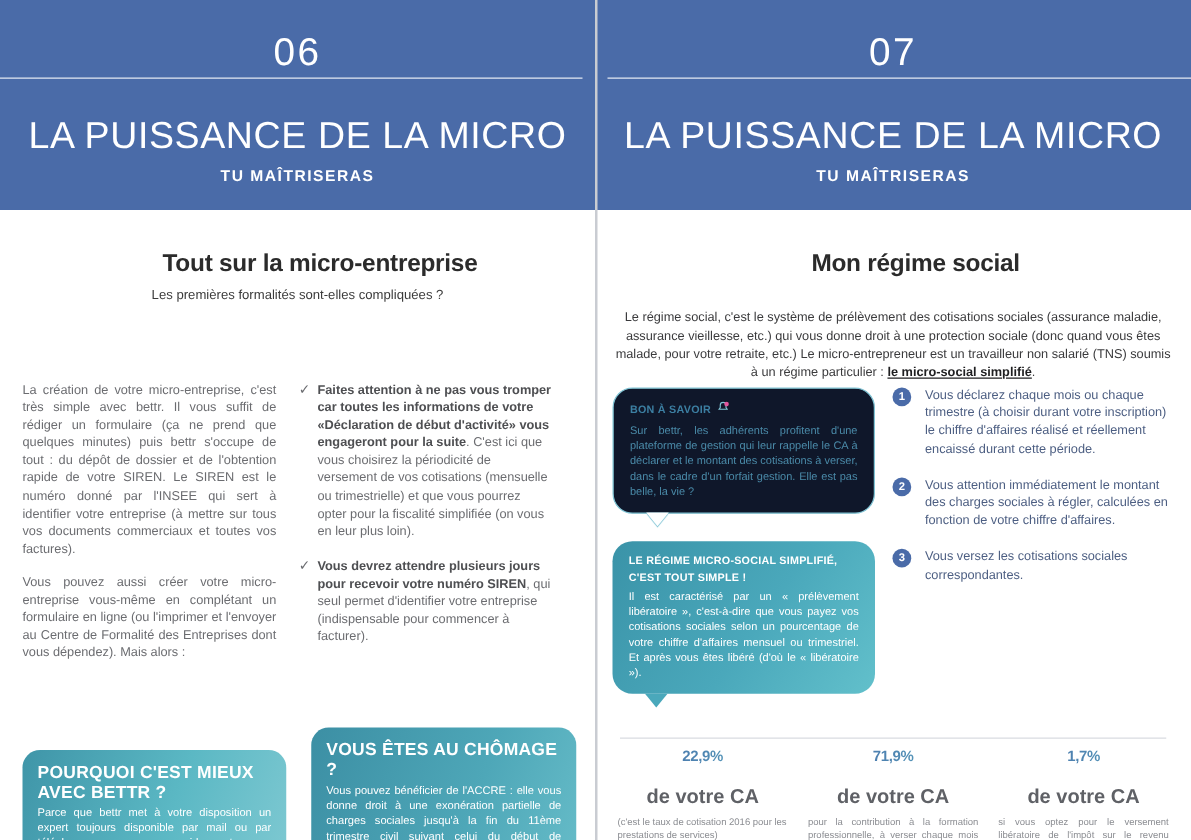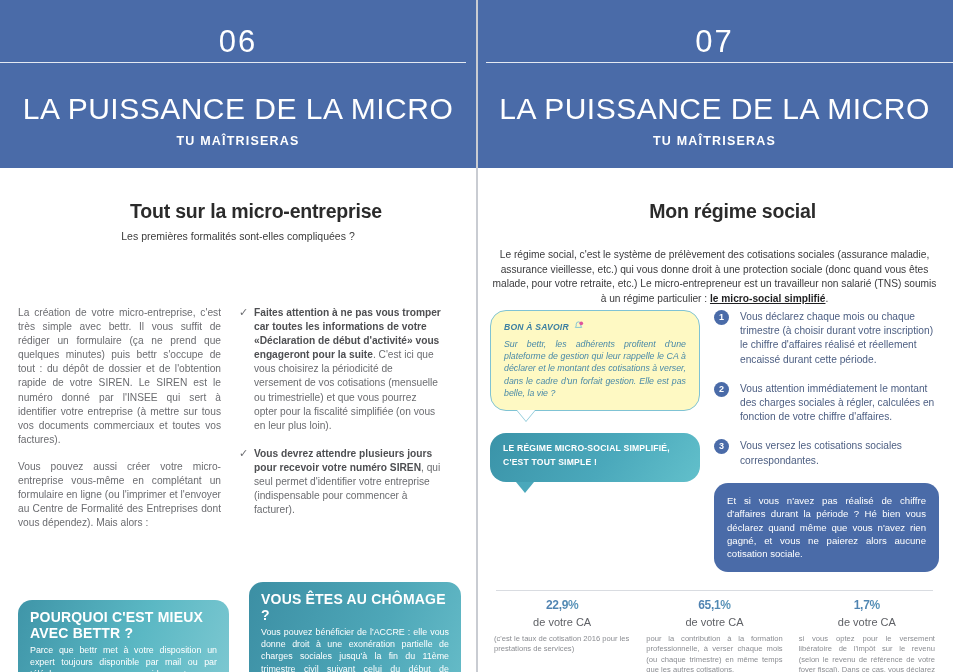--- a/index.html
+++ b/index.html
@@ -246,24 +246,23 @@
     letter-spacing: 0.2px;
     margin-bottom: 3px;
     line-height: 11px;
   }
   .bubble .b-text {
     font-size: 8.8px;
     line-height: 12.2px;
     text-align: justify;
   }
   .bubble.outline {
-    background: #fef9c3;
+    background: #0f172a;
     border: 1.3px solid #7fc3d4;
     color: #3f7fa0;
-    font-style: italic;
   }
   .bubble.outline .b-title { color: #3c7fa2; }
   .bubble.outline .b-text { color: #4a8aa8; }
   .bubble.outline::after {
     content: "";
     position: absolute;
     left: 26px;
     bottom: -11px;
     width: 0; height: 0;
     border-left: 9px solid transparent;
@@ -352,24 +351,24 @@
   .stat .val {
     font-size: 12px;
     font-weight: bold;
     background: linear-gradient(90deg, #4a6ba8 0%, #4f86b2 50%, #63bdc9 100%);
     -webkit-background-clip: text;
     background-clip: text;
     color: transparent;
     letter-spacing: -0.3px;
   }
   .stat .lbl {
-    font-size: 11px;
-    font-weight: normal;
+    font-size: 16px;
+    font-weight: bold;
     color: #5f6166;
-    margin-top: 4px;
+    margin-top: 17px;
   }
   .stat .desc {
     font-size: 7.6px;
     line-height: 10.4px;
     color: #8b8d92;
     margin-top: 6px;
     text-align: justify;
     padding: 0 4px;
   }
   .stat:first-child .desc { text-align: left; }
@@ -447,53 +446,53 @@
             <div class="b-title"><span>BON À SAVOIR</span><span class="bell-icon"><svg width="11" height="11" viewBox="0 0 24 24">
                     <path d="M12 2a5 5 0 0 0-5 5v4l-2 3h14l-2-3V7a5 5 0 0 0-5-5z" fill="none" stroke="#7fc3d4" stroke-width="2"></path>
                     <circle cx="18" cy="5" r="4" fill="#e0559b"></circle>
                   </svg></span></div>
             <div class="b-text">Sur bettr, les adhérents profitent d'une plateforme de gestion qui leur rappelle le CA à déclarer et le montant des cotisations à verser, dans le cadre d'un forfait gestion. Elle est pas belle, la vie ?</div>
           </div>
 
           <div class="bubble filled">
             <div class="b-title">LE RÉGIME MICRO-SOCIAL SIMPLIFIÉ,</div>
             <div class="b-title">C'EST TOUT SIMPLE !</div>
+            <div class="b-text">Il est caractérisé par un « prélèvement libératoire », c'est-à-dire que vous payez vos cotisations sociales selon un pourcentage de votre chiffre d'affaires mensuel ou trimestriel. Et après vous êtes libéré (d'où le « libératoire »).</div>
           </div>
         </div>
 
         <div class="r-col-right">
           <ol class="numlist">
             <li>
               <span class="num-badge">1</span>
               <span>Vous déclarez chaque mois ou chaque trimestre (à choisir durant votre inscription) le chiffre d'affaires réalisé et réellement encaissé durant cette période.</span>
             </li>
             <li>
               <span class="num-badge">2</span>
               <span>Vous attention immédiatement le montant des charges sociales à régler, calculées en fonction de votre chiffre d'affaires.</span>
             </li>
             <li>
               <span class="num-badge">3</span>
               <span>Vous versez les cotisations sociales correspondantes.</span>
             </li>
           </ol>
 
-          <div class="darkbox">Et si vous n'avez pas réalisé de chiffre d'affaires durant la période ? Hé bien vous déclarez quand même que vous n'avez rien gagné, et vous ne paierez alors aucune cotisation sociale.</div>
         </div>
       </div>
 
       <div class="stats-sep"></div>
 
       <div class="stats">
         <div class="stat">
           <div class="val">22,9%</div>
           <div class="lbl">de votre CA</div>
           <div class="desc">(c'est le taux de cotisation 2016 pour les prestations de services)</div>
         </div>
         <div class="stat">
-          <div class="val">65,1%</div>
+          <div class="val">71,9%</div>
           <div class="lbl">de votre CA</div>
           <div class="desc">pour la contribution à la formation professionnelle, à verser chaque mois (ou chaque trimestre) en même temps que les autres cotisations.</div>
         </div>
         <div class="stat">
           <div class="val">1,7%</div>
           <div class="lbl">de votre CA</div>
           <div class="desc">si vous optez pour le versement libératoire de l'impôt sur le revenu (selon le revenu de référence de votre foyer fiscal). Dans ce cas, vous déclarez et acquittez votre impôt de manière forfaitaire en même temps que les autres cotisations.</div>
         </div>
       </div>
 

